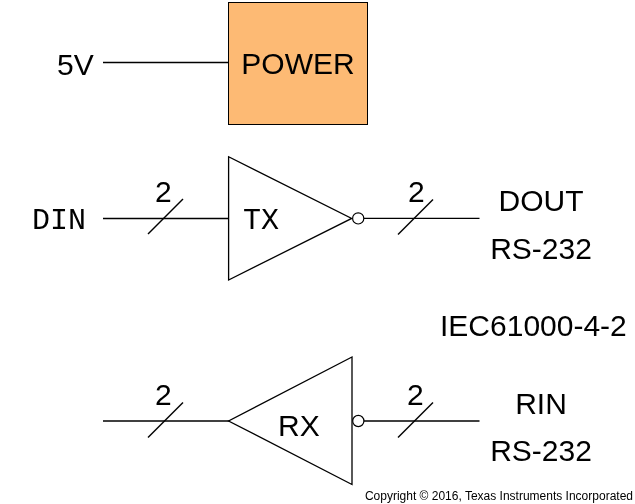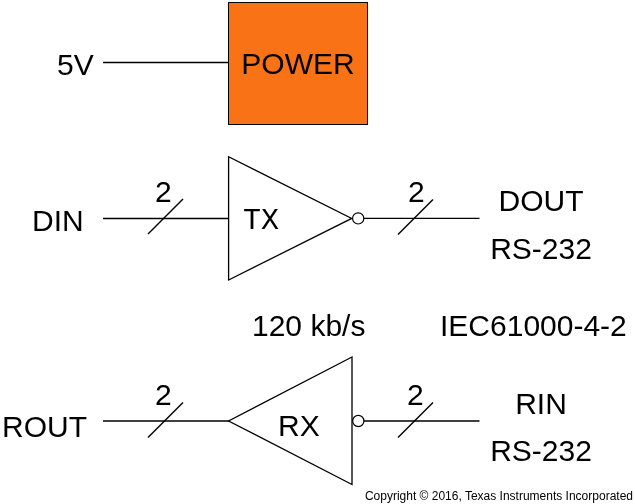--- a/index.html
+++ b/index.html
@@ -19,21 +19,21 @@
     white-space:nowrap;
     color:#000000;
   }
   .lbl.centered { width:200px; text-align:center; }
   .power-box {
     position:absolute;
     left:228px; top:2px;
     width:140px; height:123px;
     box-sizing:border-box;
     border:1px solid #000000;
-    background:#f97316;
+    background:#fdba74;
     display:flex; align-items:center; justify-content:center;
     font-size:30px;
   }
   .copyright {
     position:absolute;
     right:2px; top:490px;
     font-size:12px;
     line-height:1;
     white-space:nowrap;
     color:#000000;
@@ -70,31 +70,29 @@
     <line x1="148" y1="437.5" x2="183" y2="402.5" stroke="#000" stroke-width="1.4"></line>
     <line x1="398" y1="437.5" x2="433" y2="402.5" stroke="#000" stroke-width="1.4"></line>
   </svg>
 
   <div class="power-box">
     <span>POWER</span>
   </div>
 
   <span class="lbl" style="left:57px; top:50px;text-align:right;">5V</span>
 
-  <span class="lbl" style="left:32px; top:206px;">DIN</span>
+  <span class="lbl" style="left:32px; top:206px;font-family:Liberation Mono, monospace;">DIN</span>
   <span class="lbl" style="left:155px; top:177px;">2</span>
   <span class="lbl" style="left:243px; top:206px;font-family:Liberation Mono, monospace;">TX</span>
   <span class="lbl" style="left:408px; top:177px;">2</span>
   <span class="lbl centered" style="left:441px; top:186px;">DOUT</span>
   <span class="lbl centered" style="left:441px; top:234px;">RS-232</span>
 
-  <span class="lbl" style="left:252px; top:311px;">120 kb/s</span>
   <span class="lbl" style="left:440px; top:311px;">IEC61000-4-2</span>
 
-  <span class="lbl" style="left:2px; top:412px;">ROUT</span>
   <span class="lbl" style="left:155px; top:380px;">2</span>
   <span class="lbl" style="left:278px; top:411px;">RX</span>
   <span class="lbl" style="left:407px; top:380px;">2</span>
   <span class="lbl centered" style="left:441px; top:389px;">RIN</span>
   <span class="lbl centered" style="left:441px; top:436px;">RS-232</span>
 
   <span class="copyright">Copyright © 2016, Texas Instruments Incorporated</span>
 
 </div>
 

